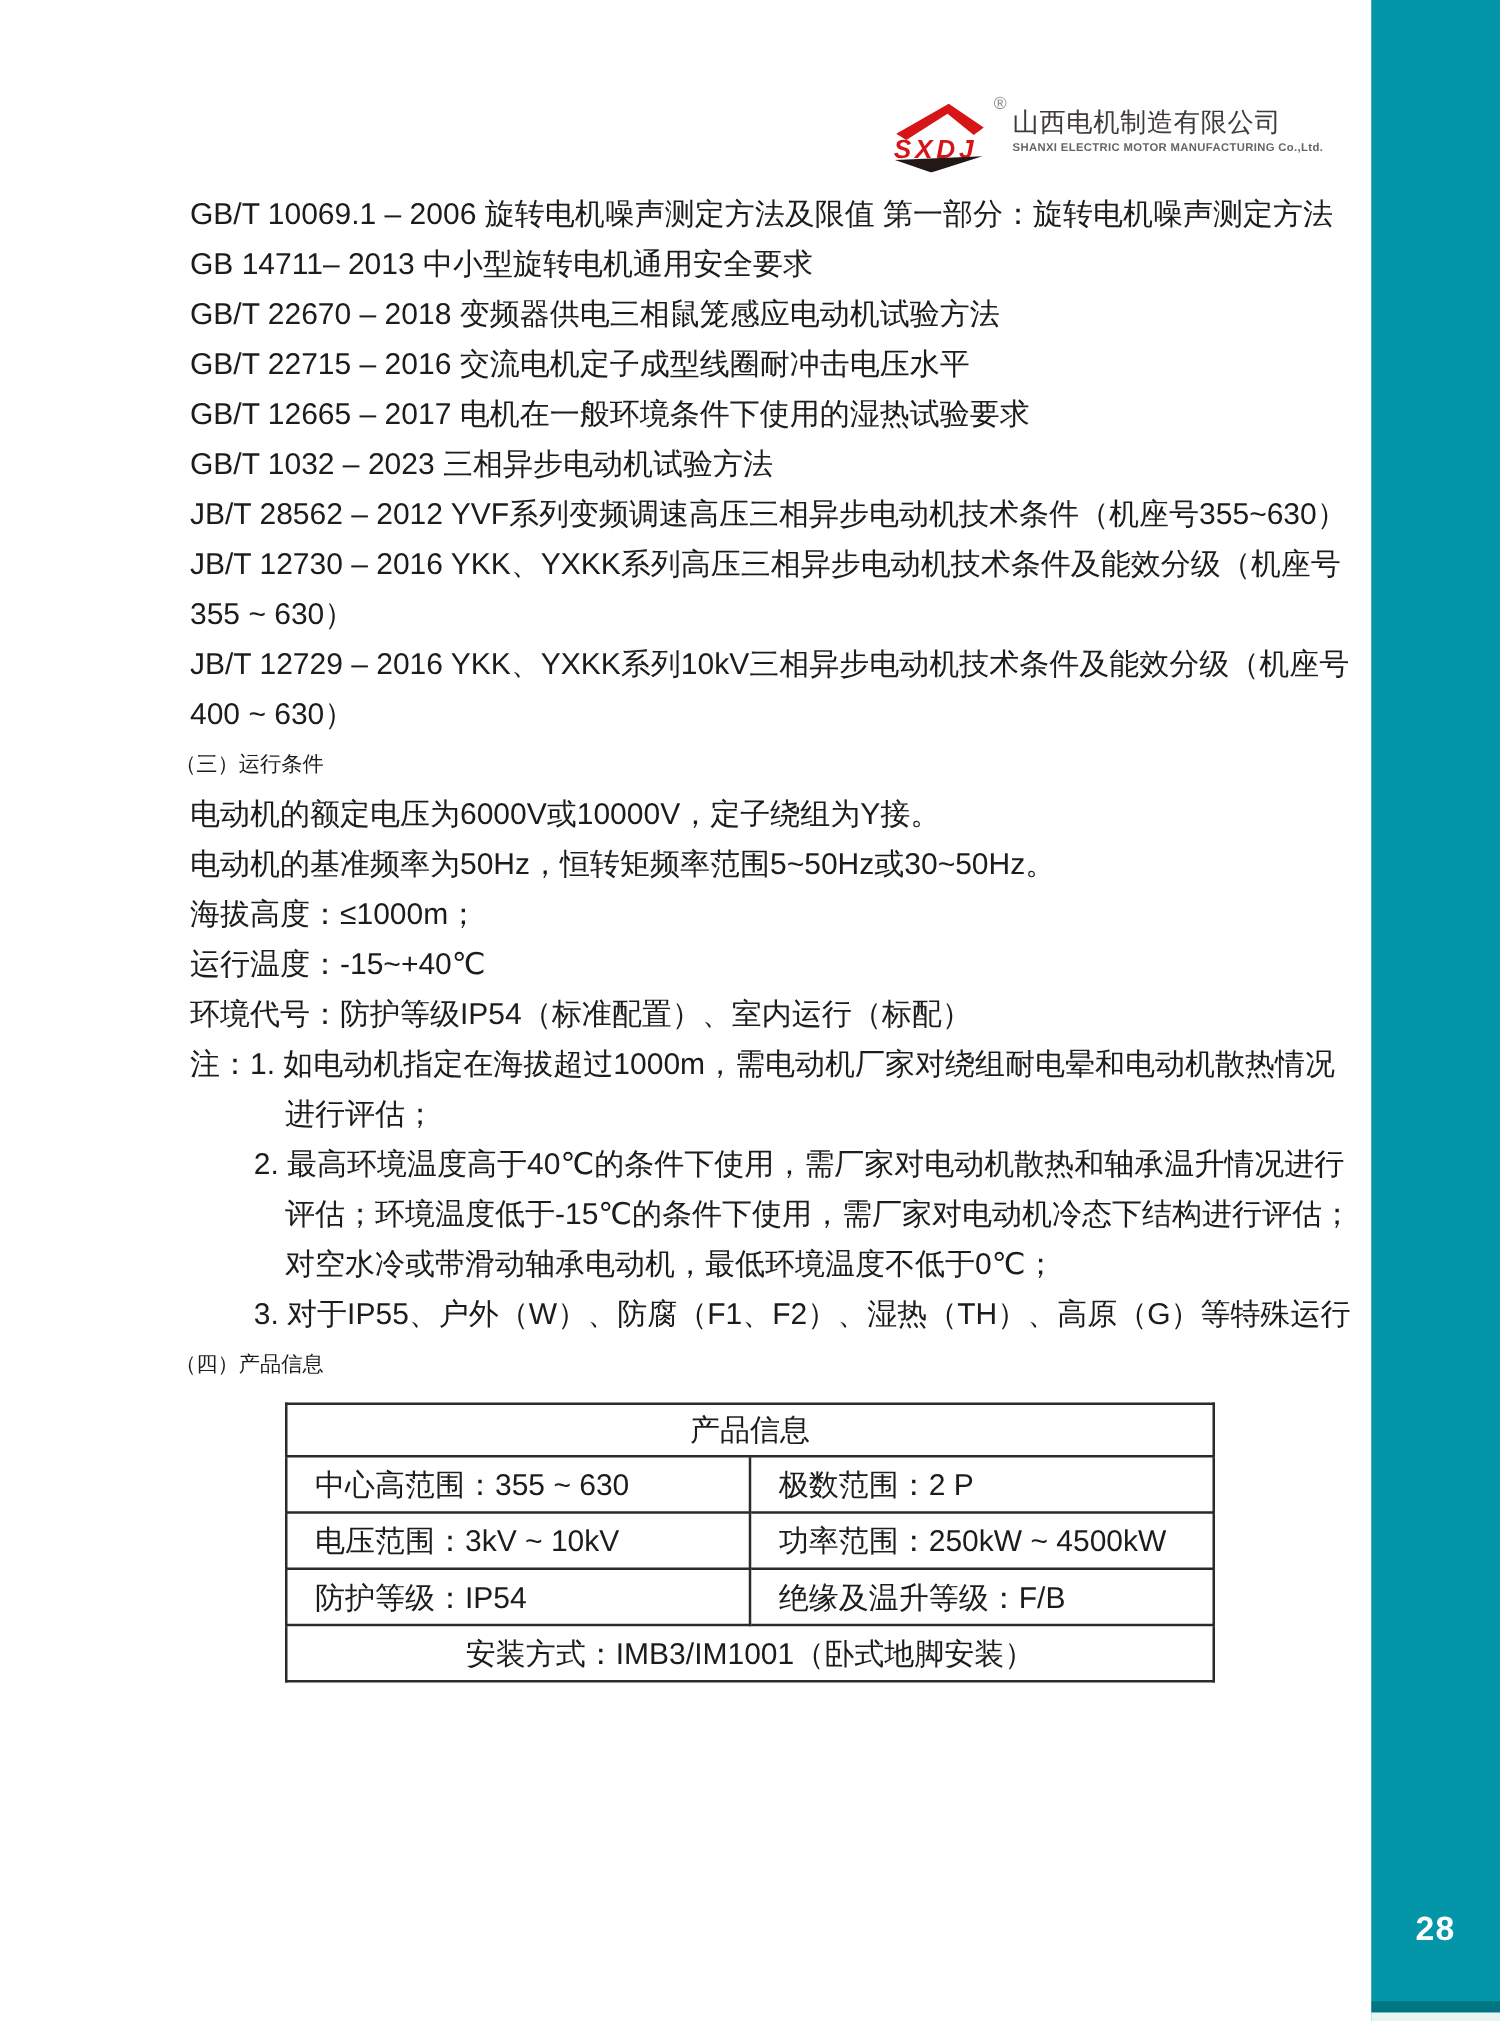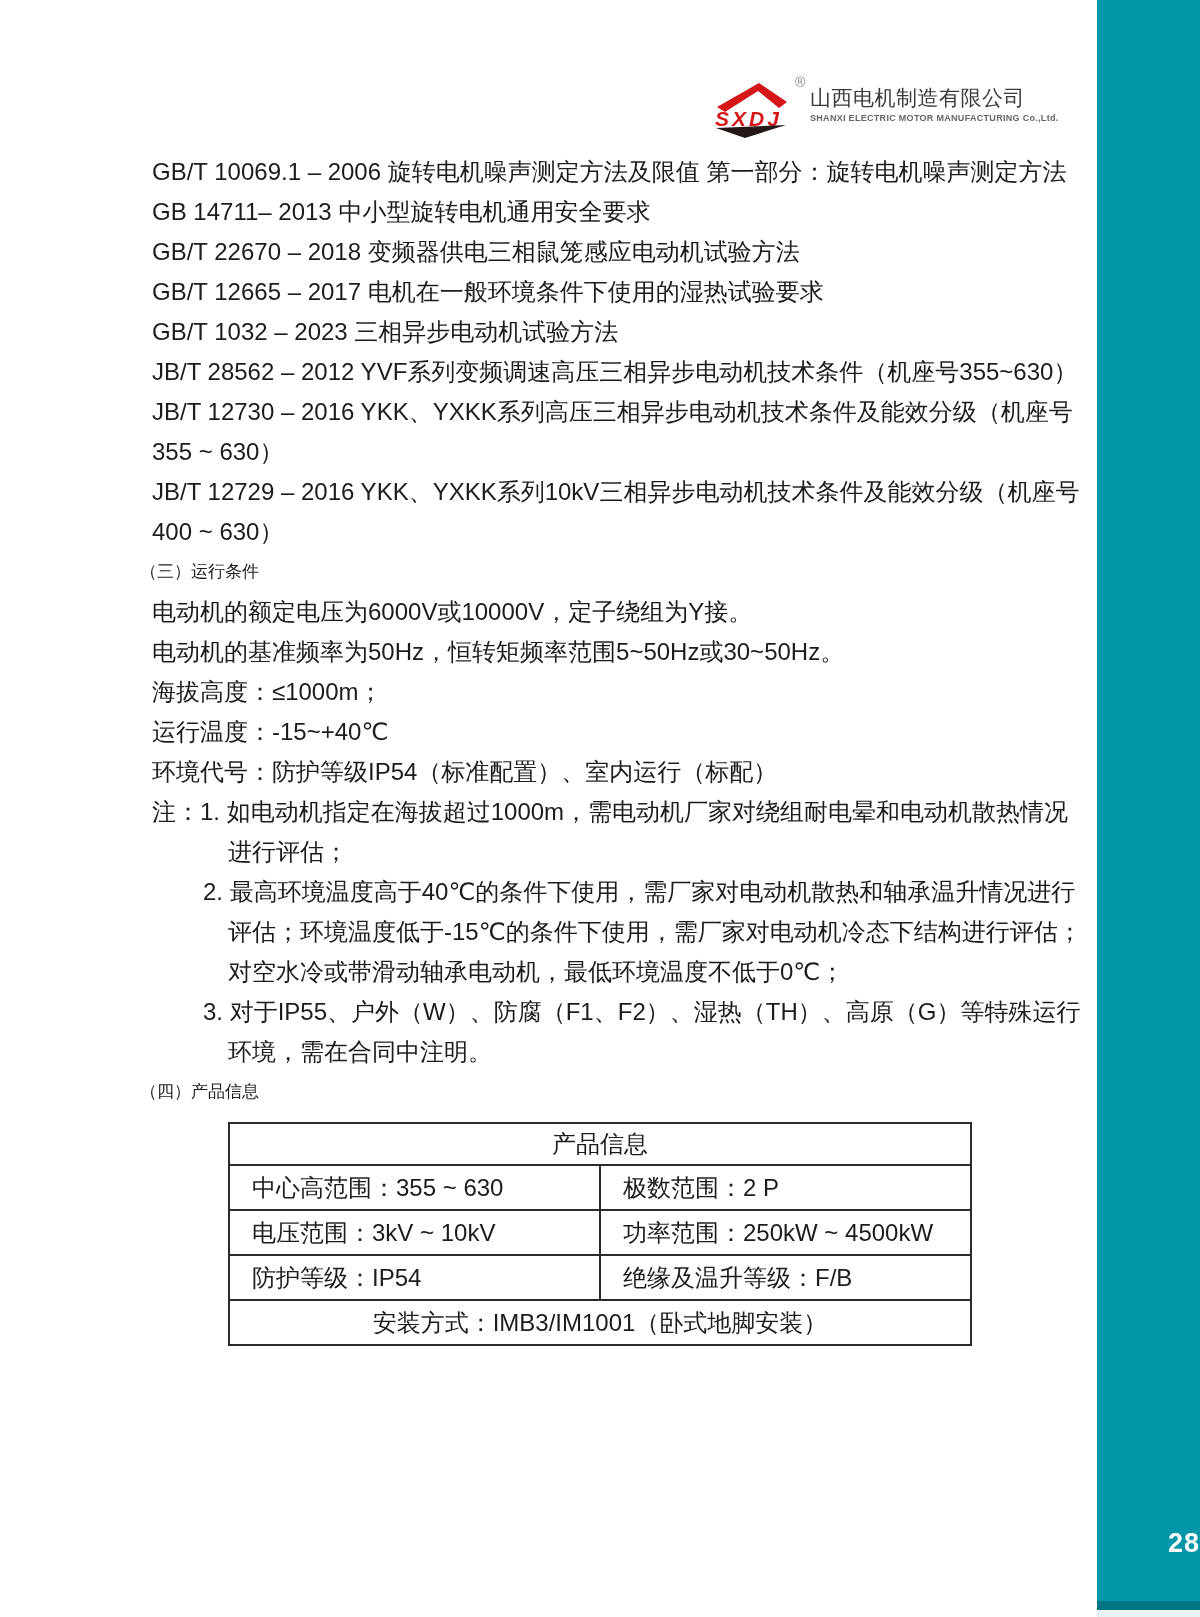--- a/index.html
+++ b/index.html
@@ -5,21 +5,21 @@
   html,body{margin:0;padding:0;}
   body{
     width:1200px;height:1617px;position:relative;background:#ffffff;
     font-family:"Liberation Sans","DejaVu Sans",sans-serif;color:#1c1c1c;
     overflow:hidden;
   }
   
   .band{position:absolute;left:1097px;top:0;width:103px;height:1617px;background:#0396a8;}
   .band-shade{position:absolute;left:0;bottom:7px;width:100%;height:9px;background:rgba(0,0,0,0.22);}
   .band-bottom{position:absolute;left:0;bottom:0;width:100%;height:7px;background:#e9f4f5;}
-  .page-num{position:absolute;left:0;top:1528px;width:100%;text-align:right;
+  .page-num{position:absolute;left:0;top:1528px;width:100%;text-align:center;
     color:#ffffff;font-size:27px;font-weight:bold;letter-spacing:1px;}
 
   
   .logo{position:absolute;left:713px;top:74px;width:330px;height:66px;}
   .logo-mark{position:absolute;left:2px;top:6px;}
   .logo-reg{position:absolute;left:82px;top:0;font-size:14px;color:#8a8a8a;}
   .logo-cn{position:absolute;left:97px;top:10px;font-size:21px;font-weight:400;
     color:#3e3a39;letter-spacing:0.5px;white-space:nowrap;}
   .logo-en{position:absolute;left:97px;top:39px;font-size:9px;font-weight:bold;
     color:#686463;letter-spacing:0.3px;white-space:nowrap;}
@@ -49,20 +49,21 @@
   </svg>
   <span class="logo-reg">®</span>
   <span class="logo-cn">山西电机制造有限公司</span>
   <span class="logo-en">SHANXI ELECTRIC MOTOR MANUFACTURING Co.,Ltd.</span>
 </div>
 
 <div class="content">
   <div class="line">GB/T 10069.1 – 2006 旋转电机噪声测定方法及限值 第一部分：旋转电机噪声测定方法</div>
   <div class="line">GB 14711– 2013 中小型旋转电机通用安全要求</div>
   <div class="line">GB/T 22670 – 2018 变频器供电三相鼠笼感应电动机试验方法</div>
+  <div class="line">GB/T 22715 – 2016 交流电机定子成型线圈耐冲击电压水平</div>
   <div class="line">GB/T 12665 – 2017 电机在一般环境条件下使用的湿热试验要求</div>
   <div class="line">GB/T 1032 – 2023 三相异步电动机试验方法</div>
   <div class="line">JB/T 28562 – 2012 YVF系列变频调速高压三相异步电动机技术条件（机座号355~630）</div>
   <div class="line">JB/T 12730 – 2016 YKK、YXKK系列高压三相异步电动机技术条件及能效分级（机座号</div>
   <div class="line">355 ~ 630）</div>
   <div class="line">JB/T 12729 – 2016 YKK、YXKK系列10kV三相异步电动机技术条件及能效分级（机座号</div>
   <div class="line">400 ~ 630）</div>
 
   <div class="heading">（三）运行条件</div>
 
@@ -71,21 +72,20 @@
   <div class="line">海拔高度：≤1000m；</div>
   <div class="line">运行温度：-15~+40℃</div>
   <div class="line">环境代号：防护等级IP54（标准配置）、室内运行（标配）</div>
 
   <div class="line">注：1. 如电动机指定在海拔超过1000m，需电动机厂家对绕组耐电晕和电动机散热情况</div>
   <div class="line n2">进行评估；</div>
   <div class="line n1">2. 最高环境温度高于40℃的条件下使用，需厂家对电动机散热和轴承温升情况进行</div>
   <div class="line n2">评估；环境温度低于-15℃的条件下使用，需厂家对电动机冷态下结构进行评估；</div>
   <div class="line n2">对空水冷或带滑动轴承电动机，最低环境温度不低于0℃；</div>
   <div class="line n1">3. 对于IP55、户外（W）、防腐（F1、F2）、湿热（TH）、高原（G）等特殊运行</div>
-  <div class="line n2">环境，需在合同中注明。</div>
 
   <div class="heading">（四）产品信息</div>
 
   <table class="product">
     <tbody>
         <tr class="title-row">
       <td colspan="2" class="center">产品信息</td>
     </tr>
     <tr>
       <td>中心高范围：355 ~ 630</td>

